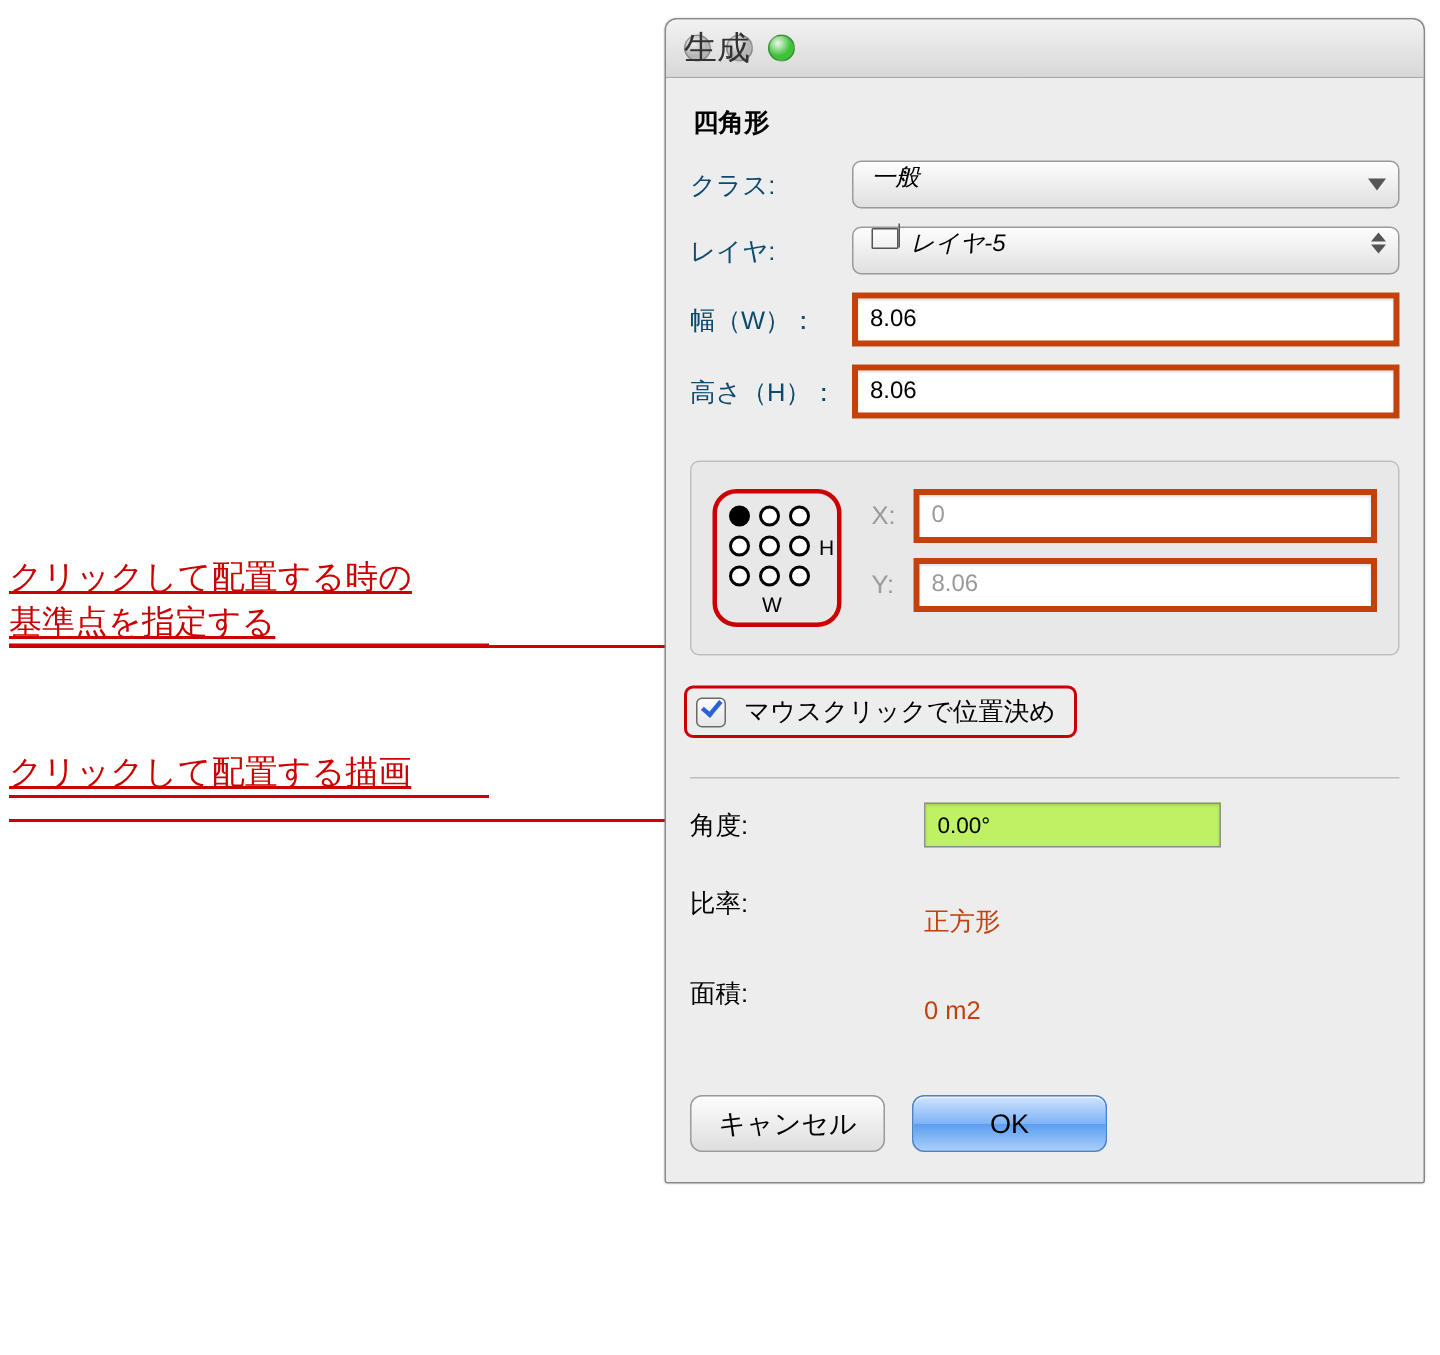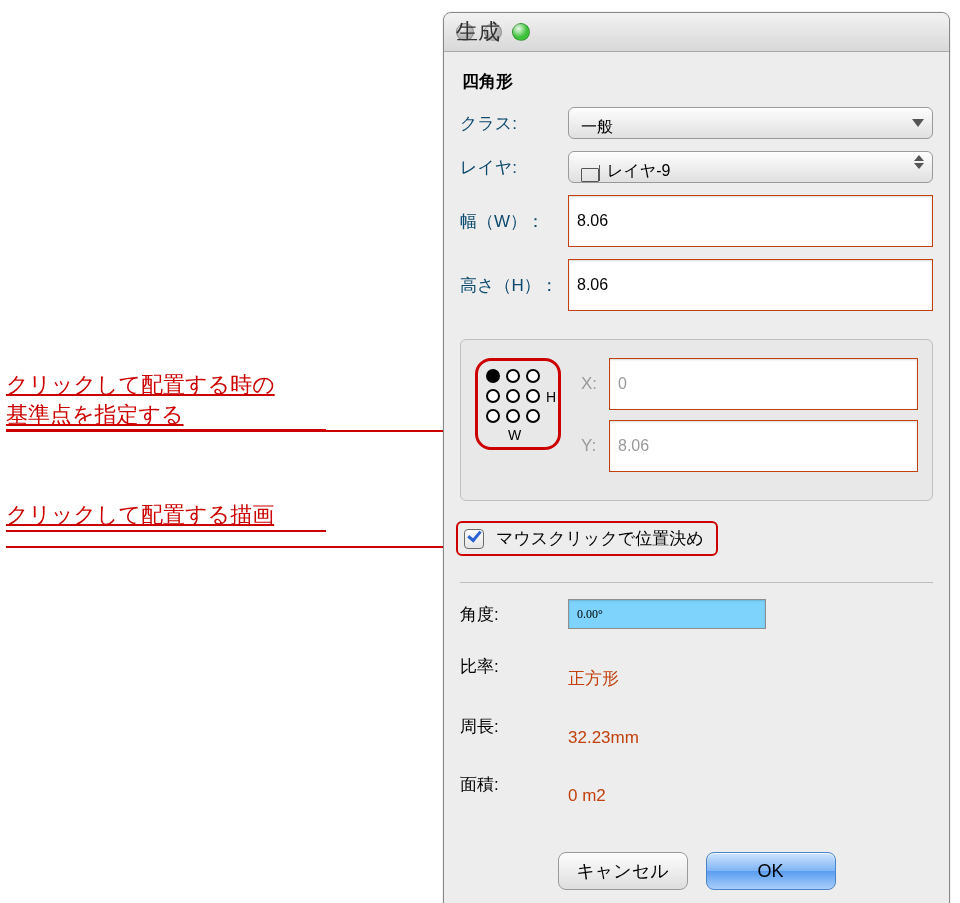--- a/index.html
+++ b/index.html
@@ -81,25 +81,26 @@
   }
 
   
   .dropdown {
     flex: 1;
     height: 30px;
     background: linear-gradient(#fdfdfd, #e0e0e0);
     border: 1px solid #9a9a9a;
     border-radius: 6px;
     display: flex;
-    align-items: flex-end;
+    align-items: flex-start;
     padding: 0 42px 0 12px;
     position: relative;
     font-size: 16px;
     box-shadow: inset 0 1px 0 rgba(255,255,255,.6);
+    font-style: italic;
   }
   .dropdown .arrow {
     position: absolute;
     right: 8px; top: 50%;
     transform: translateY(-50%);
     width: 0; height: 0;
     border-left: 6px solid transparent;
     border-right: 6px solid transparent;
     border-top: 8px solid #555;
   }
@@ -130,23 +131,23 @@
     content: "";
     position: absolute;
     right: -2px; top: -4px;
     width: 1px; height: 16px;
     border-right: 1px solid #555;
   }
 
   .text-input {
     flex: 1;
     height: 28px;
-    border: 1px solid #c2410c;
+    border: 4px solid #c2410c;
     background: #fff;
-    padding: 11px 8px;
+    padding: 0 8px;
     font-size: 16px;
     font-family: inherit;
     box-shadow: inset 0 1px 2px rgba(0,0,0,.15);
     color: #000;
   }
   .text-input[disabled] {
     background: #fff;
     color: #9a9a9a;
   }
 
@@ -242,39 +243,40 @@
     border: none;
     border-top: 1px solid #bdbdbd;
     margin: 18px 0 16px 0;
   }
 
   .info-row {
     display: flex;
     align-items: center;
     margin-bottom: 14px;
     font-size: 17px;
+    gap: 48px;
   }
   .info-row .lbl { flex: 0 0 108px; }
   .info-row .val { color: #c2410c; margin-top: 24px; }
 
   .small-input {
     width: 180px;
     height: 28px;
     border: 1px solid #8f8f8f;
-    background: #7dd3fc;
+    background: #bef264;
     padding: 0 8px;
-    font-size: 12px;
-    font-family: Liberation Serif, serif;
+    font-size: 15px;
+    font-family: Liberation Sans, sans-serif;
     box-shadow: inset 0 1px 2px rgba(0,0,0,.15);
   }
 
   
   .footer {
     display: flex;
-    justify-content: center;
+    justify-content: flex-start;
     gap: 18px;
     margin-top: 46px;
   }
   .btn {
     min-width: 130px;
     height: 38px;
     border: 1px solid #9a9a9a;
     border-radius: 8px;
     background: linear-gradient(#fdfdfd, #dedede);
     font-size: 18px;
@@ -346,21 +348,21 @@
         <span>一般</span>
         <span class="arrow"></span>
       </div>
     </div>
 
     
     <div class="row">
       <span class="lbl">レイヤ:</span>
       <div class="dropdown">
         <span class="layer-icon"></span>
-        <span>レイヤ-9</span>
+        <span>レイヤ-5</span>
         <span class="stepper">
           <span class="up"></span>
             <span class="down"></span>
         </span>
       </div>
     </div>
 
     
     <div class="row">
       <span class="lbl">幅（W）：</span>
@@ -412,24 +414,20 @@
     
     <div class="info-row">
       <span class="lbl">角度:</span>
       <input class="small-input" value="0.00°" style="">
     </div>
     <div class="info-row">
       <span class="lbl">比率:</span>
       <span class="val">正方形</span>
     </div>
     <div class="info-row">
-      <span class="lbl">周長:</span>
-      <span class="val">32.23mm</span>
-    </div>
-    <div class="info-row">
       <span class="lbl">面積:</span>
       <span class="val">0 m2</span>
     </div>
 
     
     <div class="footer">
       <button class="btn">キャンセル</button>
       <button class="btn primary">OK</button>
     </div>
   </div>

